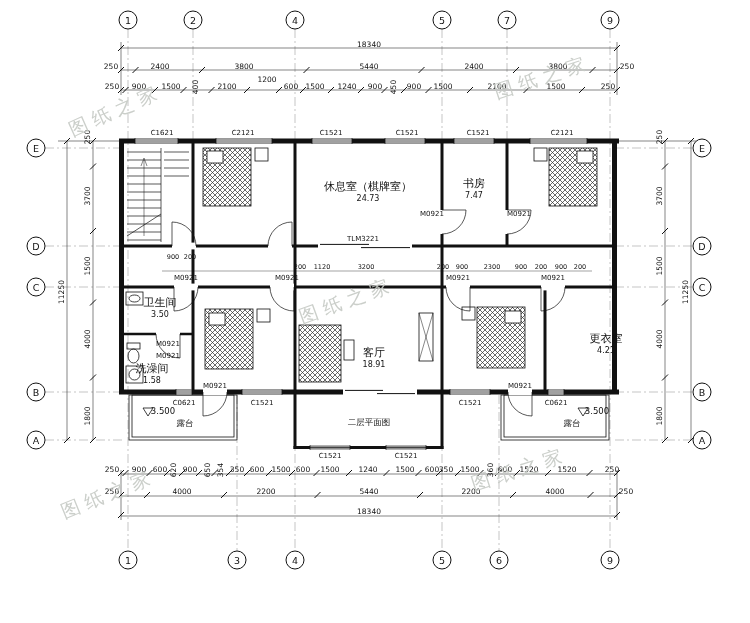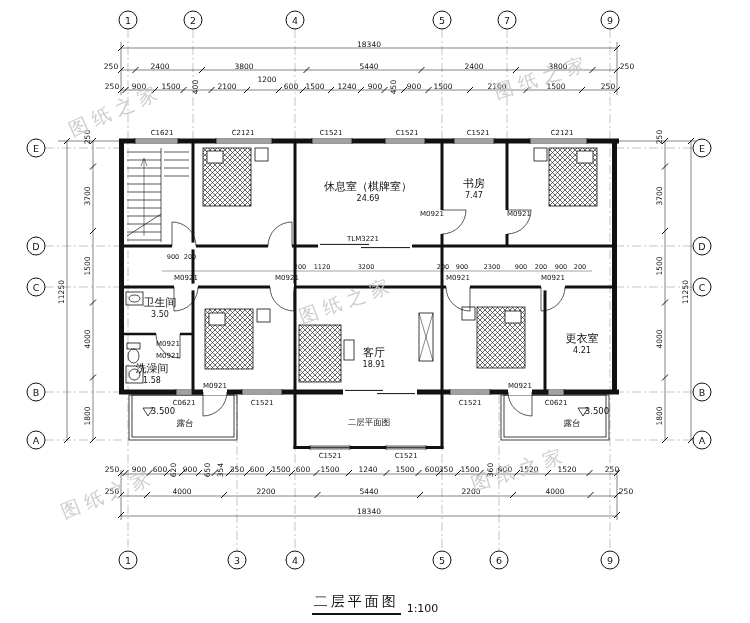--- a/index.html
+++ b/index.html
@@ -397,39 +397,39 @@
       <span class="lbl open-lbl" style="left: 556px; top: 403px;">C0621</span>
       <span class="lbl open-lbl" style="left: 330px; top: 456px;">C1521</span>
       <span class="lbl open-lbl" style="left: 406px; top: 456px;">C1521</span>
       <span class="lbl anno" style="left: 369px; top: 422px;">二层平面图</span>
       <span class="lbl anno" style="left: 163px; top: 411px;">3.500</span>
       <span class="lbl anno" style="left: 185px; top: 423px;">露台</span>
       <span class="lbl anno" style="left: 597px; top: 411px;">3.500</span>
       <span class="lbl anno" style="left: 572px; top: 423px;">露台</span>
       <div class="room-lbl" style="left: 368px; top: 192px;">
         <span class="nm">休息室（棋牌室）</span>
-        <span class="ar">24.69</span>
+        <span class="ar">24.73</span>
       </div>
       <div class="room-lbl" style="left: 474px; top: 189px;">
         <span class="nm">书房</span>
         <span class="ar">7.47</span>
       </div>
       <div class="room-lbl" style="left: 160px; top: 308px;">
         <span class="nm">卫生间</span>
         <span class="ar">3.50</span>
       </div>
       <div class="room-lbl" style="left: 152px; top: 374px;">
         <span class="nm">洗澡间</span>
         <span class="ar">1.58</span>
       </div>
       <div class="room-lbl" style="left: 374px; top: 358px;">
         <span class="nm">客厅</span>
         <span class="ar">18.91</span>
       </div>
-      <div class="room-lbl" style="left: 582px; top: 344px;">
+      <div class="room-lbl" style="left: 606px; top: 344px;">
         <span class="nm">更衣室</span>
         <span class="ar">4.21</span>
       </div>
       <div class="bubble" style="left: 128px; top: 20px;">1</div>
       <div class="bubble" style="left: 193px; top: 20px;">2</div>
       <div class="bubble" style="left: 295px; top: 20px;">4</div>
       <div class="bubble" style="left: 442px; top: 20px;">5</div>
       <div class="bubble" style="left: 507px; top: 20px;">7</div>
       <div class="bubble" style="left: 610px; top: 20px;">9</div>
       <div class="bubble" style="left: 128px; top: 560px;">1</div>
@@ -448,16 +448,13 @@
       <div class="bubble" style="left: 702px; top: 287px;">C</div>
       <div class="bubble" style="left: 702px; top: 392px;">B</div>
       <div class="bubble" style="left: 702px; top: 440px;">A</div>
       <div class="wm" style="left: 70px; top: 118px; transform: rotate(-24deg);">图纸之家</div>
       <div class="wm" style="left: 495px; top: 80px; transform: rotate(-18deg);">图纸之家</div>
       <div class="wm" style="left: 300px; top: 305px; transform: rotate(-20deg);">图纸之家</div>
       <div class="wm" style="left: 62px; top: 500px; transform: rotate(-22deg);">图纸之家</div>
       <div class="wm" style="left: 472px; top: 472px; transform: rotate(-18deg);">图纸之家</div>
     </div>
 
-  <div class="title-row">
-    <span class="title-main">二层平面图</span><span class="title-scale">1:100</span>
-  </div>
 </div>
 
 </body></html>

